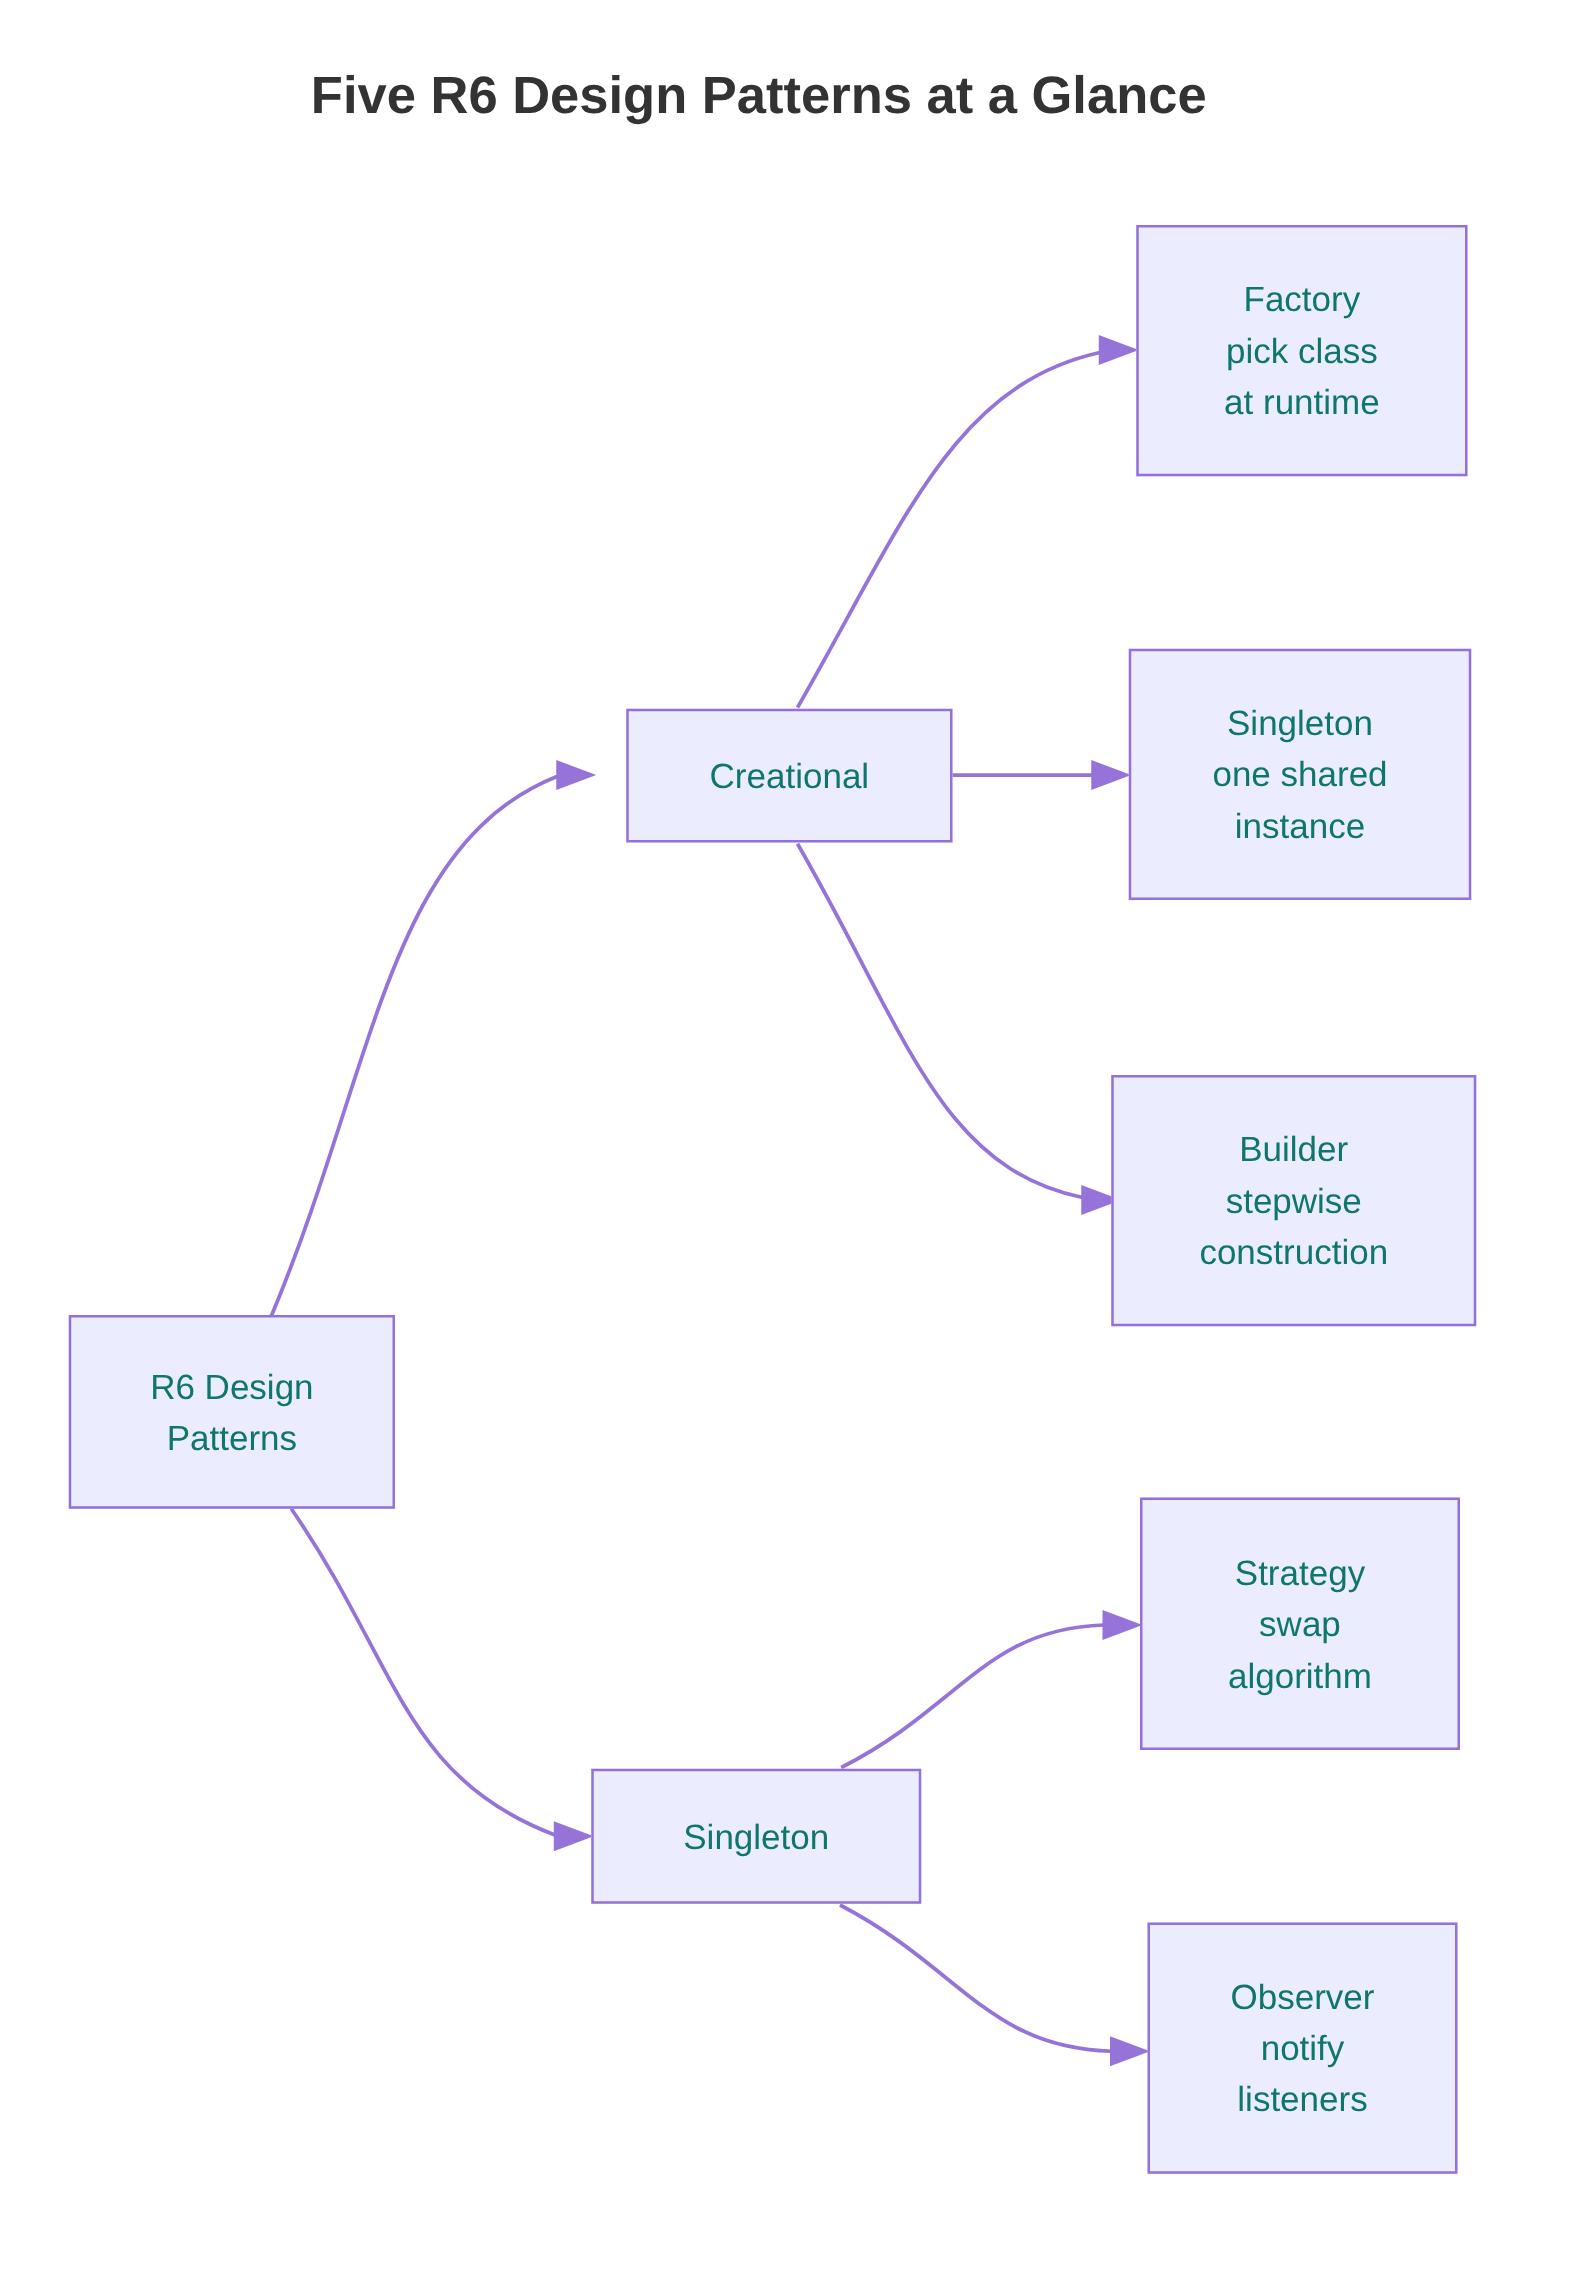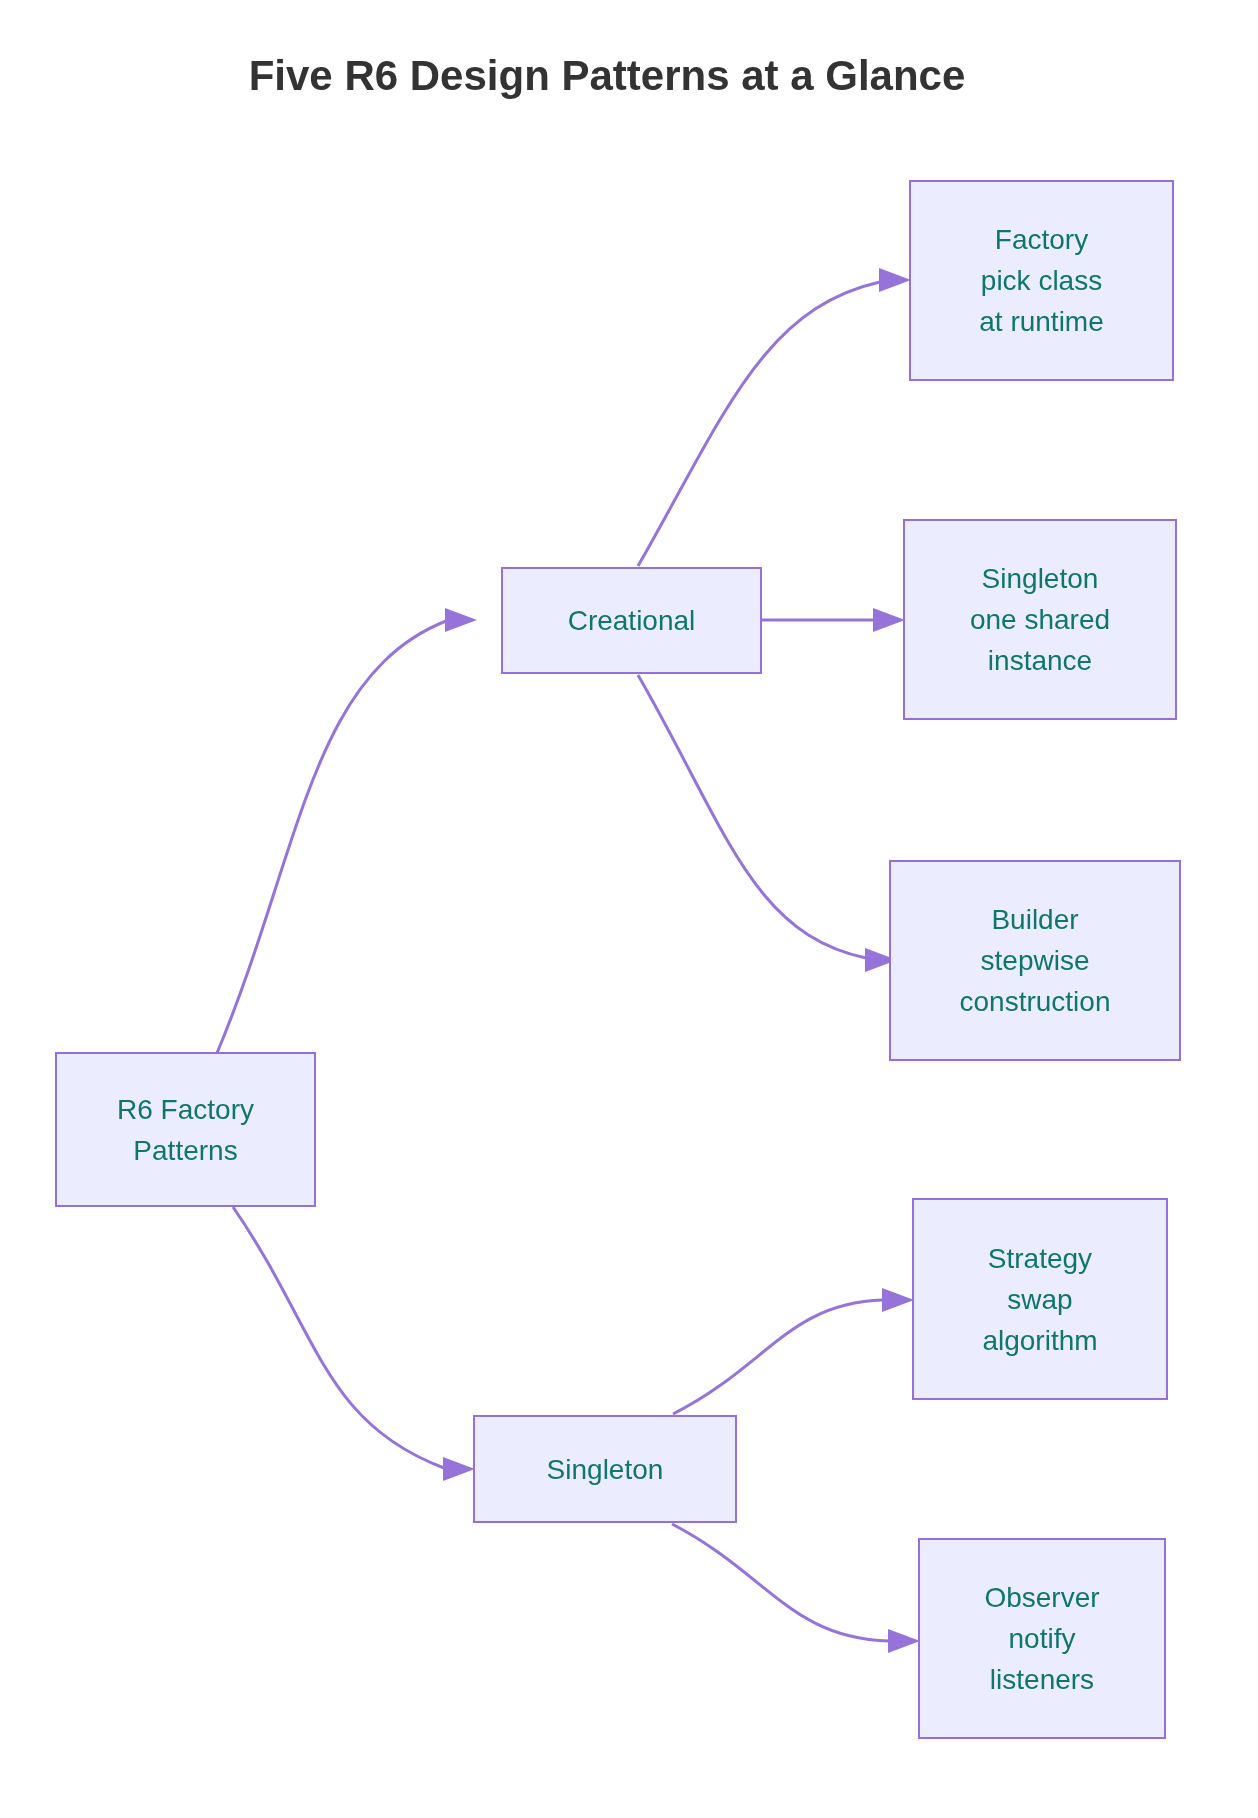--- a/index.html
+++ b/index.html
@@ -85,21 +85,21 @@
     <path class="edge-path" d="M 638 675 C 726 828, 752 934, 866 958"></path>
     <polygon class="arrowhead" points="897,960 865,948 865,972"></polygon>
 
     <path class="edge-path" d="M 673 1414 C 768 1366, 788 1303, 883 1300"></path>
     <polygon class="arrowhead" points="914,1300 882,1288 882,1312"></polygon>
 
     <path class="edge-path" d="M 672 1524 C 768 1574, 790 1638, 889 1641"></path>
     <polygon class="arrowhead" points="920,1641 888,1629 888,1653"></polygon>
   </svg>
 
-  <div class="node node-root">R6 Factory
+  <div class="node node-root">R6 Design
 Patterns</div>
 
   <div class="node node-creational">Creational</div>
 
   <div class="node node-behavioral">Singleton</div>
 
   <div class="node node-factory">Factory
 pick class
 at runtime</div>
 

